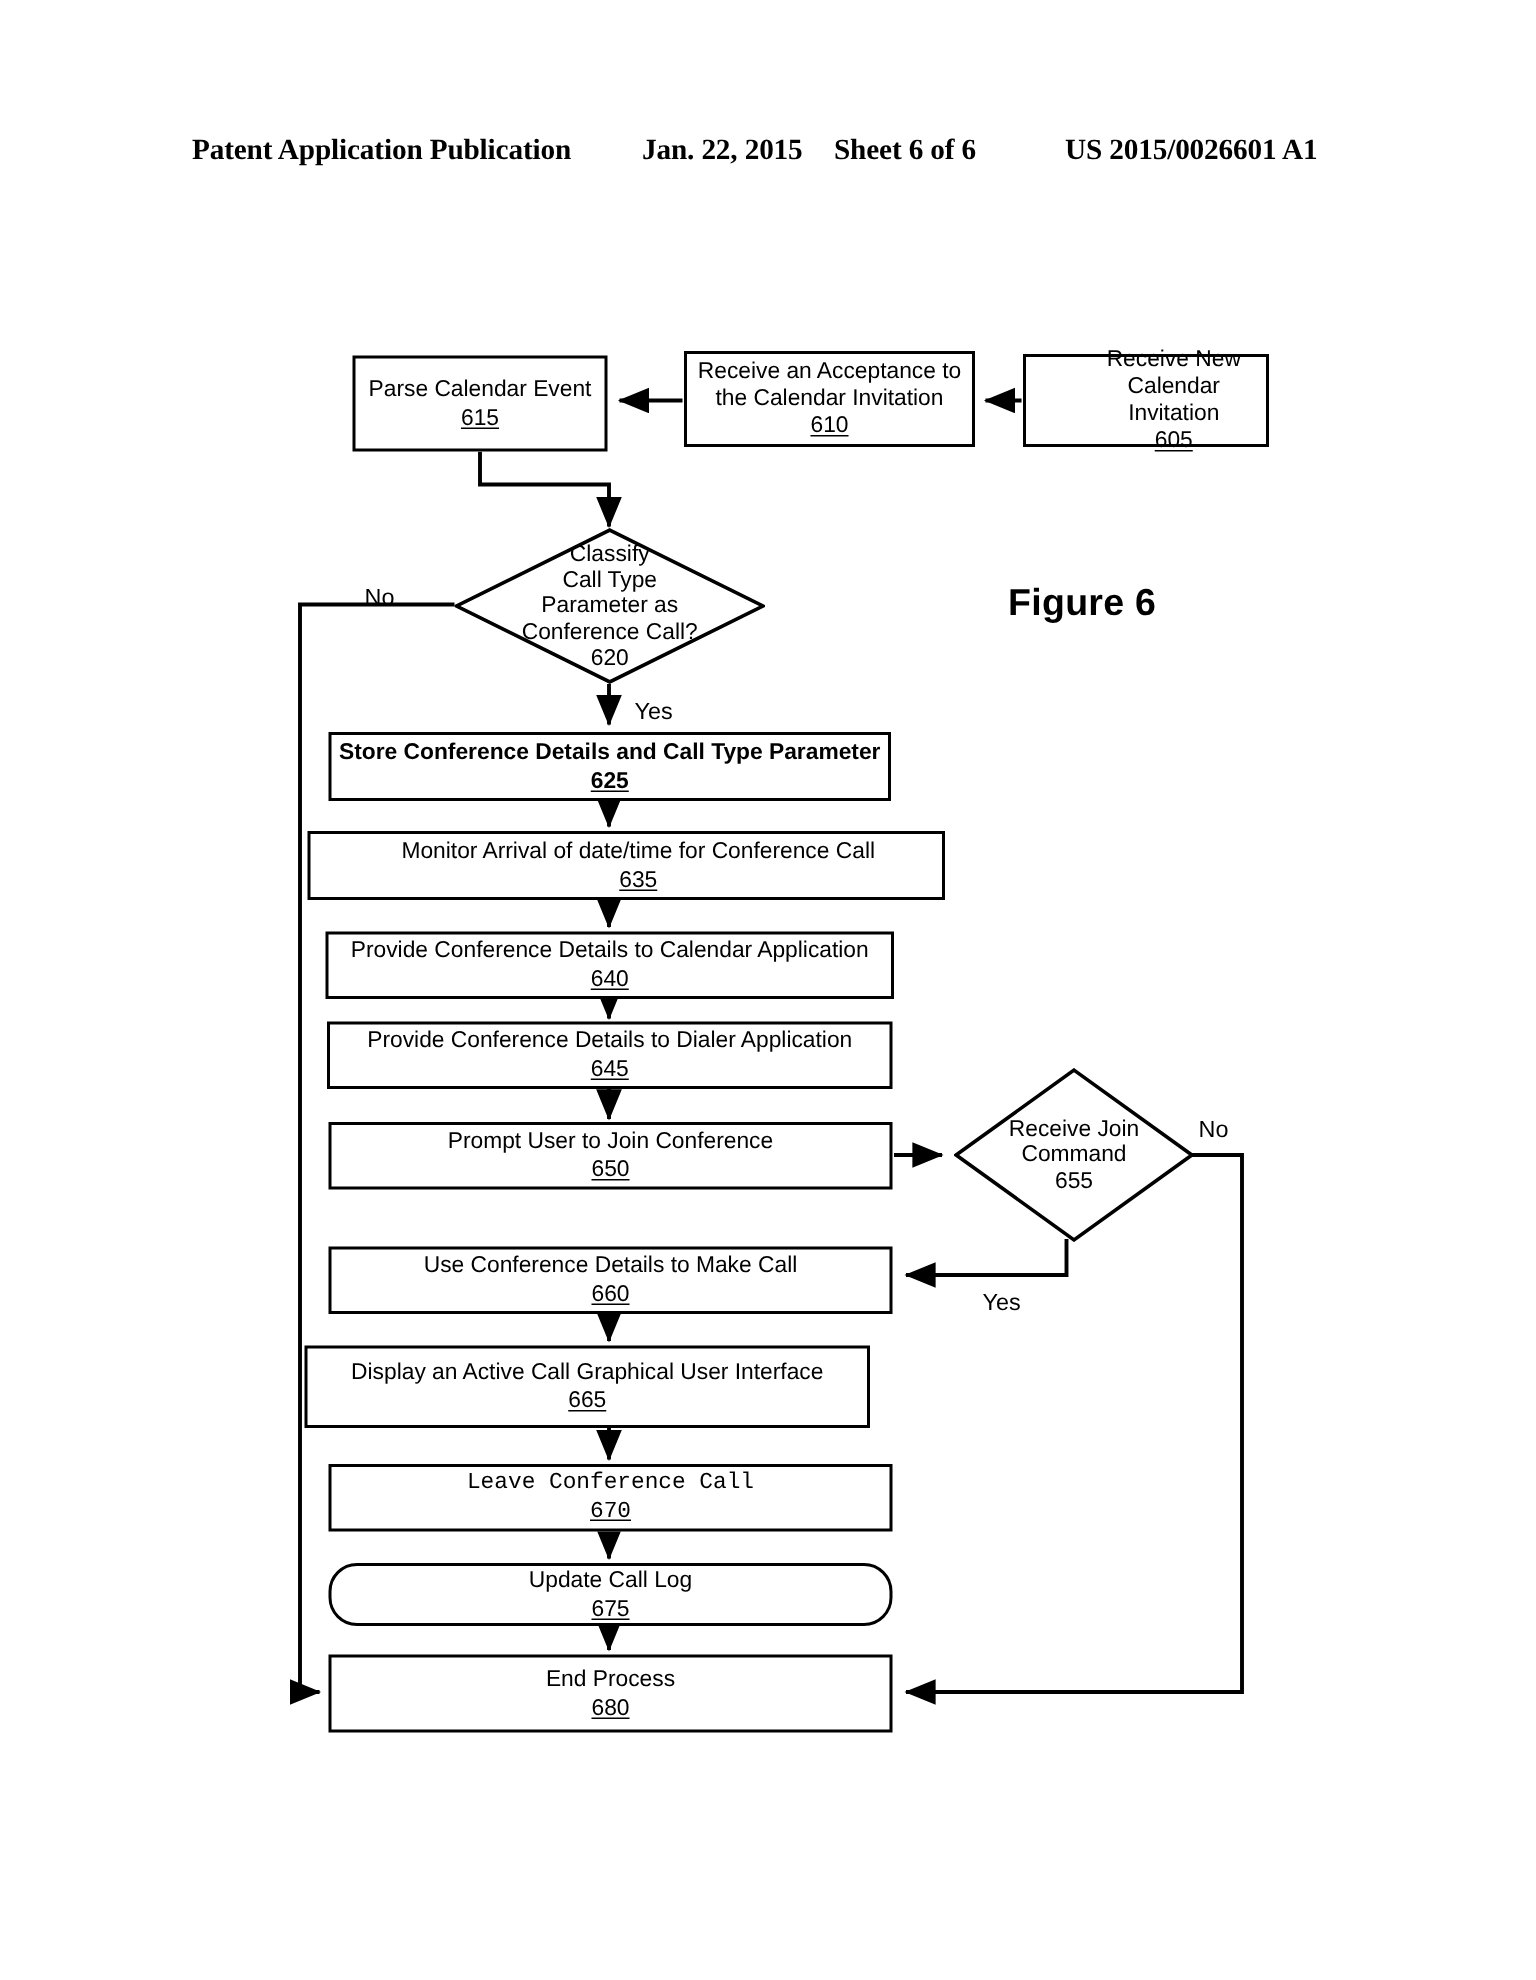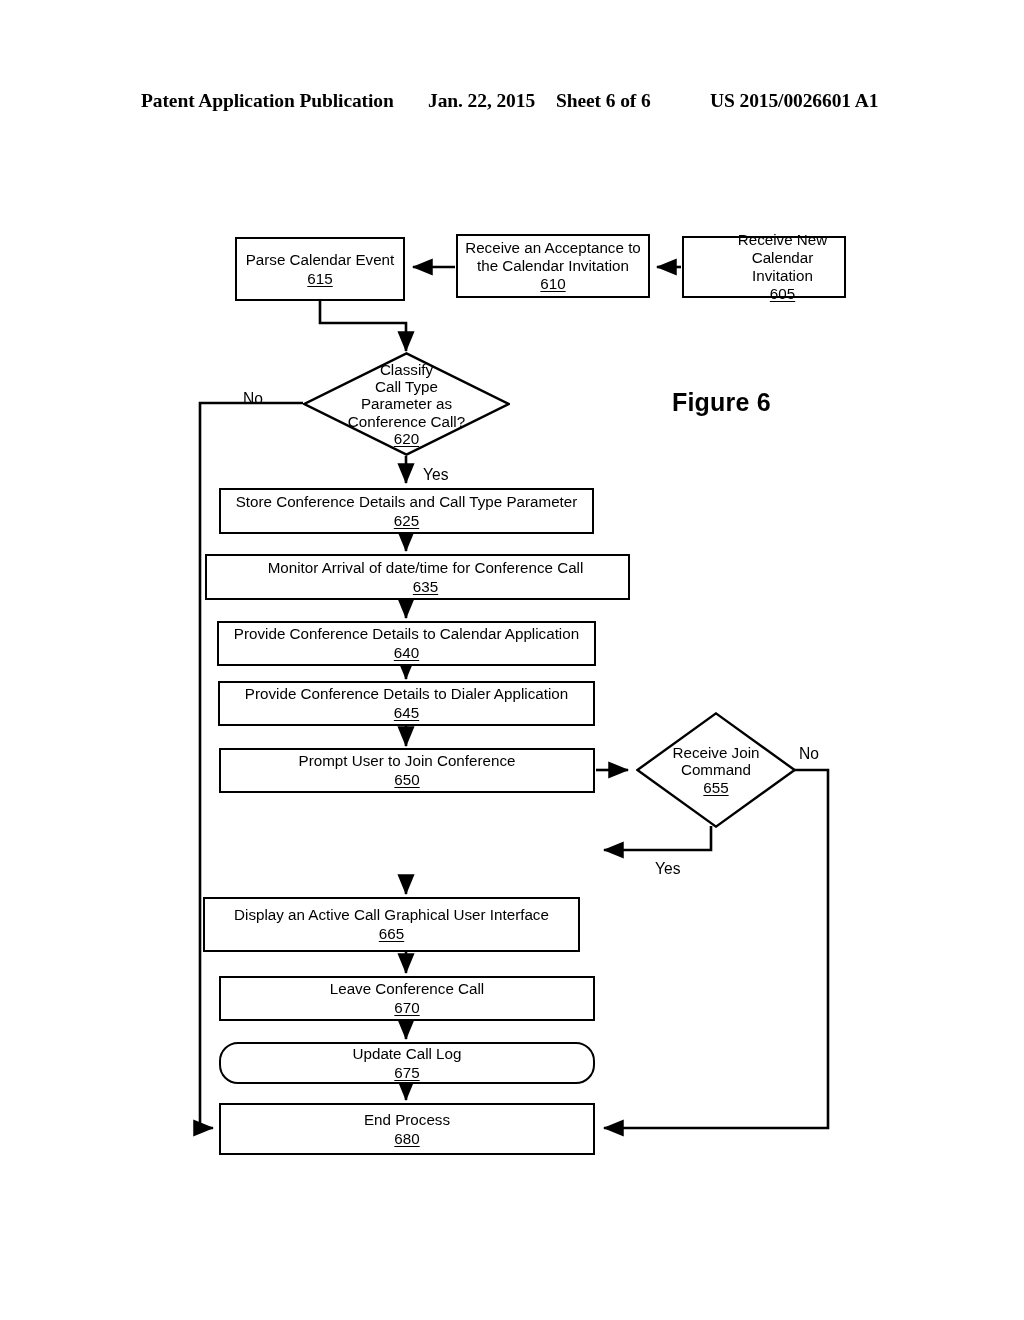--- a/index.html
+++ b/index.html
@@ -24,21 +24,21 @@
     width: 1024px;
     height: 34px;
     display: flex;
     align-items: center;
     font-family: "Liberation Serif", serif;
     font-weight: bold;
     font-size: 19.5px;
     letter-spacing: -0.1px;
     white-space: nowrap;
   }
-  #page-header .hdr-pub   { position: absolute; left: 141px; }
+  #page-header .hdr-pub   { position: absolute; left: 128px; }
   #page-header .hdr-date  { position: absolute; left: 428px; }
   #page-header .hdr-sheet { position: absolute; left: 556px; }
   #page-header .hdr-num   { position: absolute; left: 710px; }
 
   
   #diagram {
     position: absolute;
     left: 0;
     top: 0;
     width: 1024px;
@@ -107,21 +107,20 @@
   .decision .dlabel {
     position: relative;
     text-align: center;
     font-size: 15.2px;
     line-height: 1.14;
     white-space: pre-line;
     z-index: 2;
   }
   .decision .nref {
     display: block;
-    text-decoration: underline;
     text-underline-offset: 1.5px;
   }
 
   
   .edge-label {
     position: absolute;
     font-size: 15.6px;
     white-space: nowrap;
   }
 </style>
@@ -204,21 +203,21 @@
     </svg>
     <div class="dlabel">
       <span>Classify
 Call Type
 Parameter as
 Conference Call?</span>
       <span class="nref">620</span>
     </div>
   </div>
 
-  <div class="node" style="left:219px; top:488px; width:375px; height:46px;">
+  <div class="node" style="left:219px; top:488px; width:375px; height:46px;font-weight:bold;">
     <span class="ntext">Store Conference Details and Call Type Parameter</span>
     <span class="nref">625</span>
   </div>
 
   <div class="node" style="left:205px; top:554px; width:425px; height:46px;padding-left:16px;">
     <span class="ntext">Monitor Arrival of date/time for Conference Call</span>
     <span class="nref">635</span>
   </div>
 
   <div class="node" style="left:217px; top:621px; width:379px; height:45px;">
@@ -240,27 +239,31 @@
     <svg class="dshape" viewBox="0 0 160 116" preserveAspectRatio="none" xmlns="http://www.w3.org/2000/svg">
       <polygon points="80,1.4 158.6,58 80,114.6 1.4,58" fill="#ffffff" stroke="#000000" stroke-width="2.4"></polygon>
     </svg>
     <div class="dlabel">
       <span>Receive Join
 Command</span>
       <span class="nref">655</span>
     </div>
   </div>
 
+  <div class="node" style="left:219px; top:831px; width:376px; height:45px;">
+    <span class="ntext">Use Conference Details to Make Call</span>
+    <span class="nref">660</span>
+  </div>
 
   <div class="node" style="left:203px; top:897px; width:377px; height:55px;">
     <span class="ntext">Display an Active Call Graphical User Interface</span>
     <span class="nref">665</span>
   </div>
 
-  <div class="node" style="left:219px; top:976px; width:376px; height:45px;">
+  <div class="node" style="left:219px; top:976px; width:376px; height:45px;font-family:Liberation Mono, monospace;">
     <span class="ntext">Leave Conference Call</span>
     <span class="nref">670</span>
   </div>
 
   <div class="node" style="left:219px; top:1042px; width:376px; height:42px;border-radius:19px;">
     <span class="ntext">Update Call Log</span>
     <span class="nref">675</span>
   </div>
 
   <div class="node" style="left:219px; top:1103px; width:376px; height:52px;">

